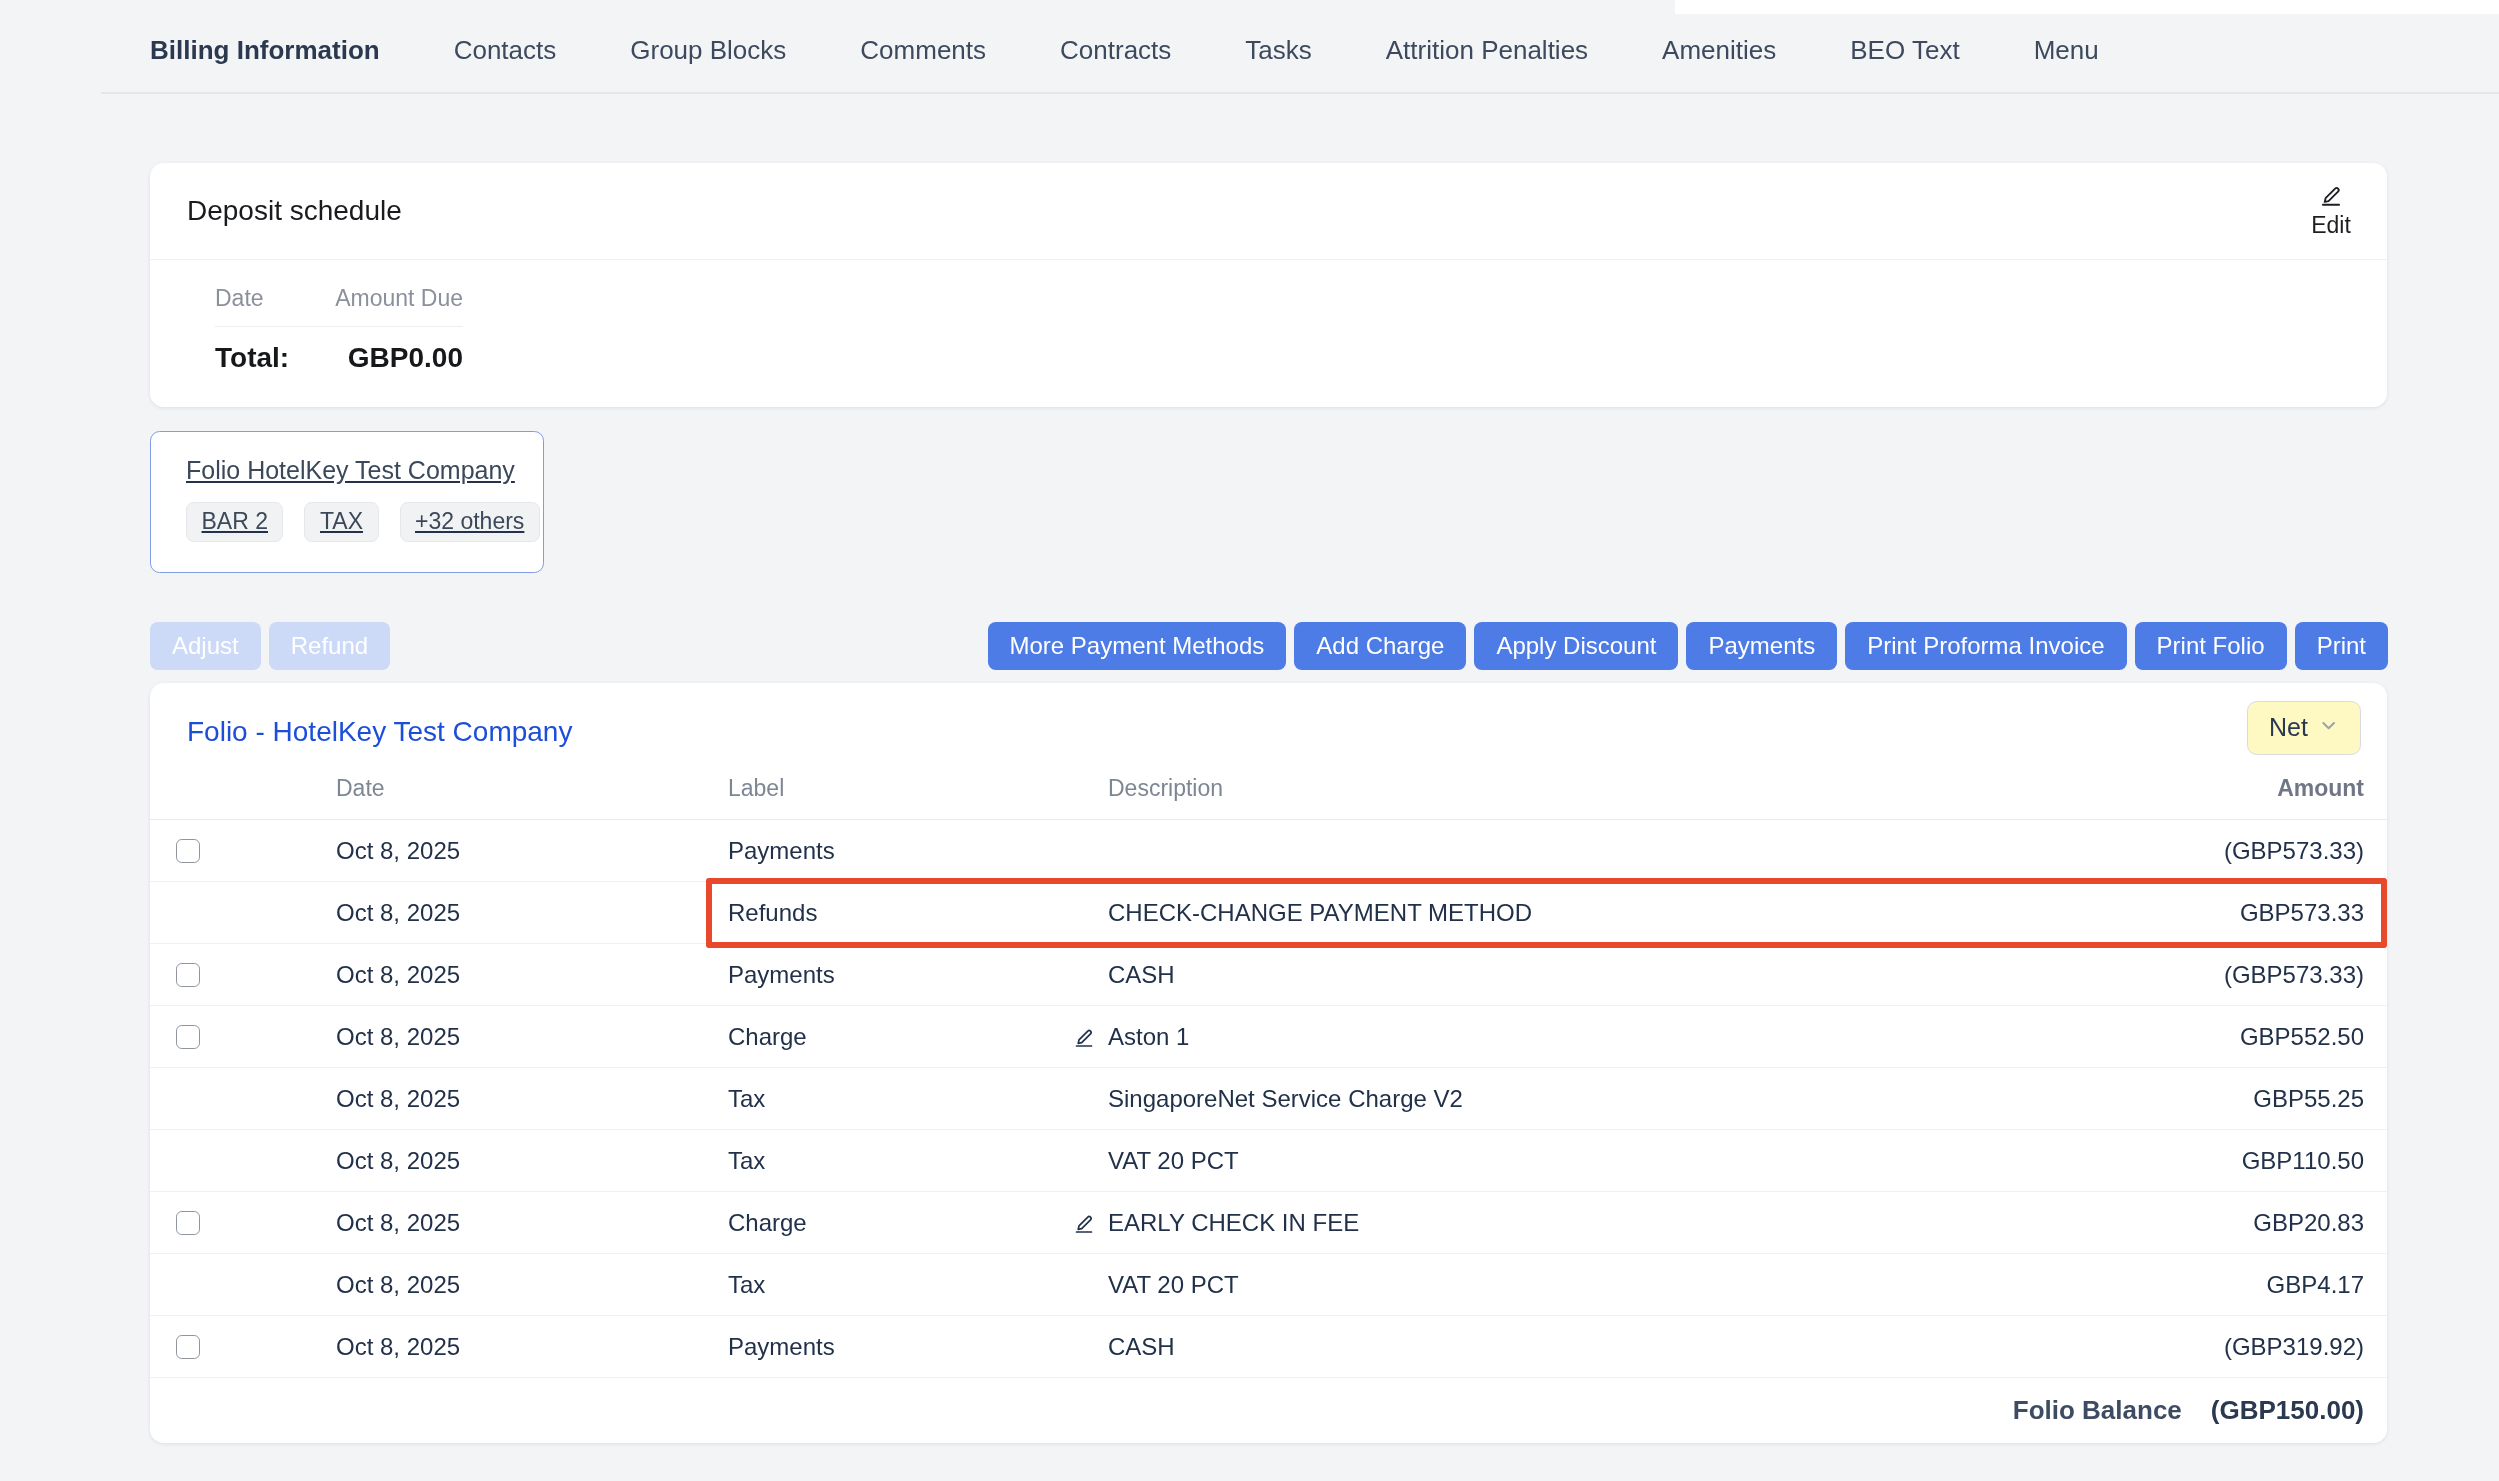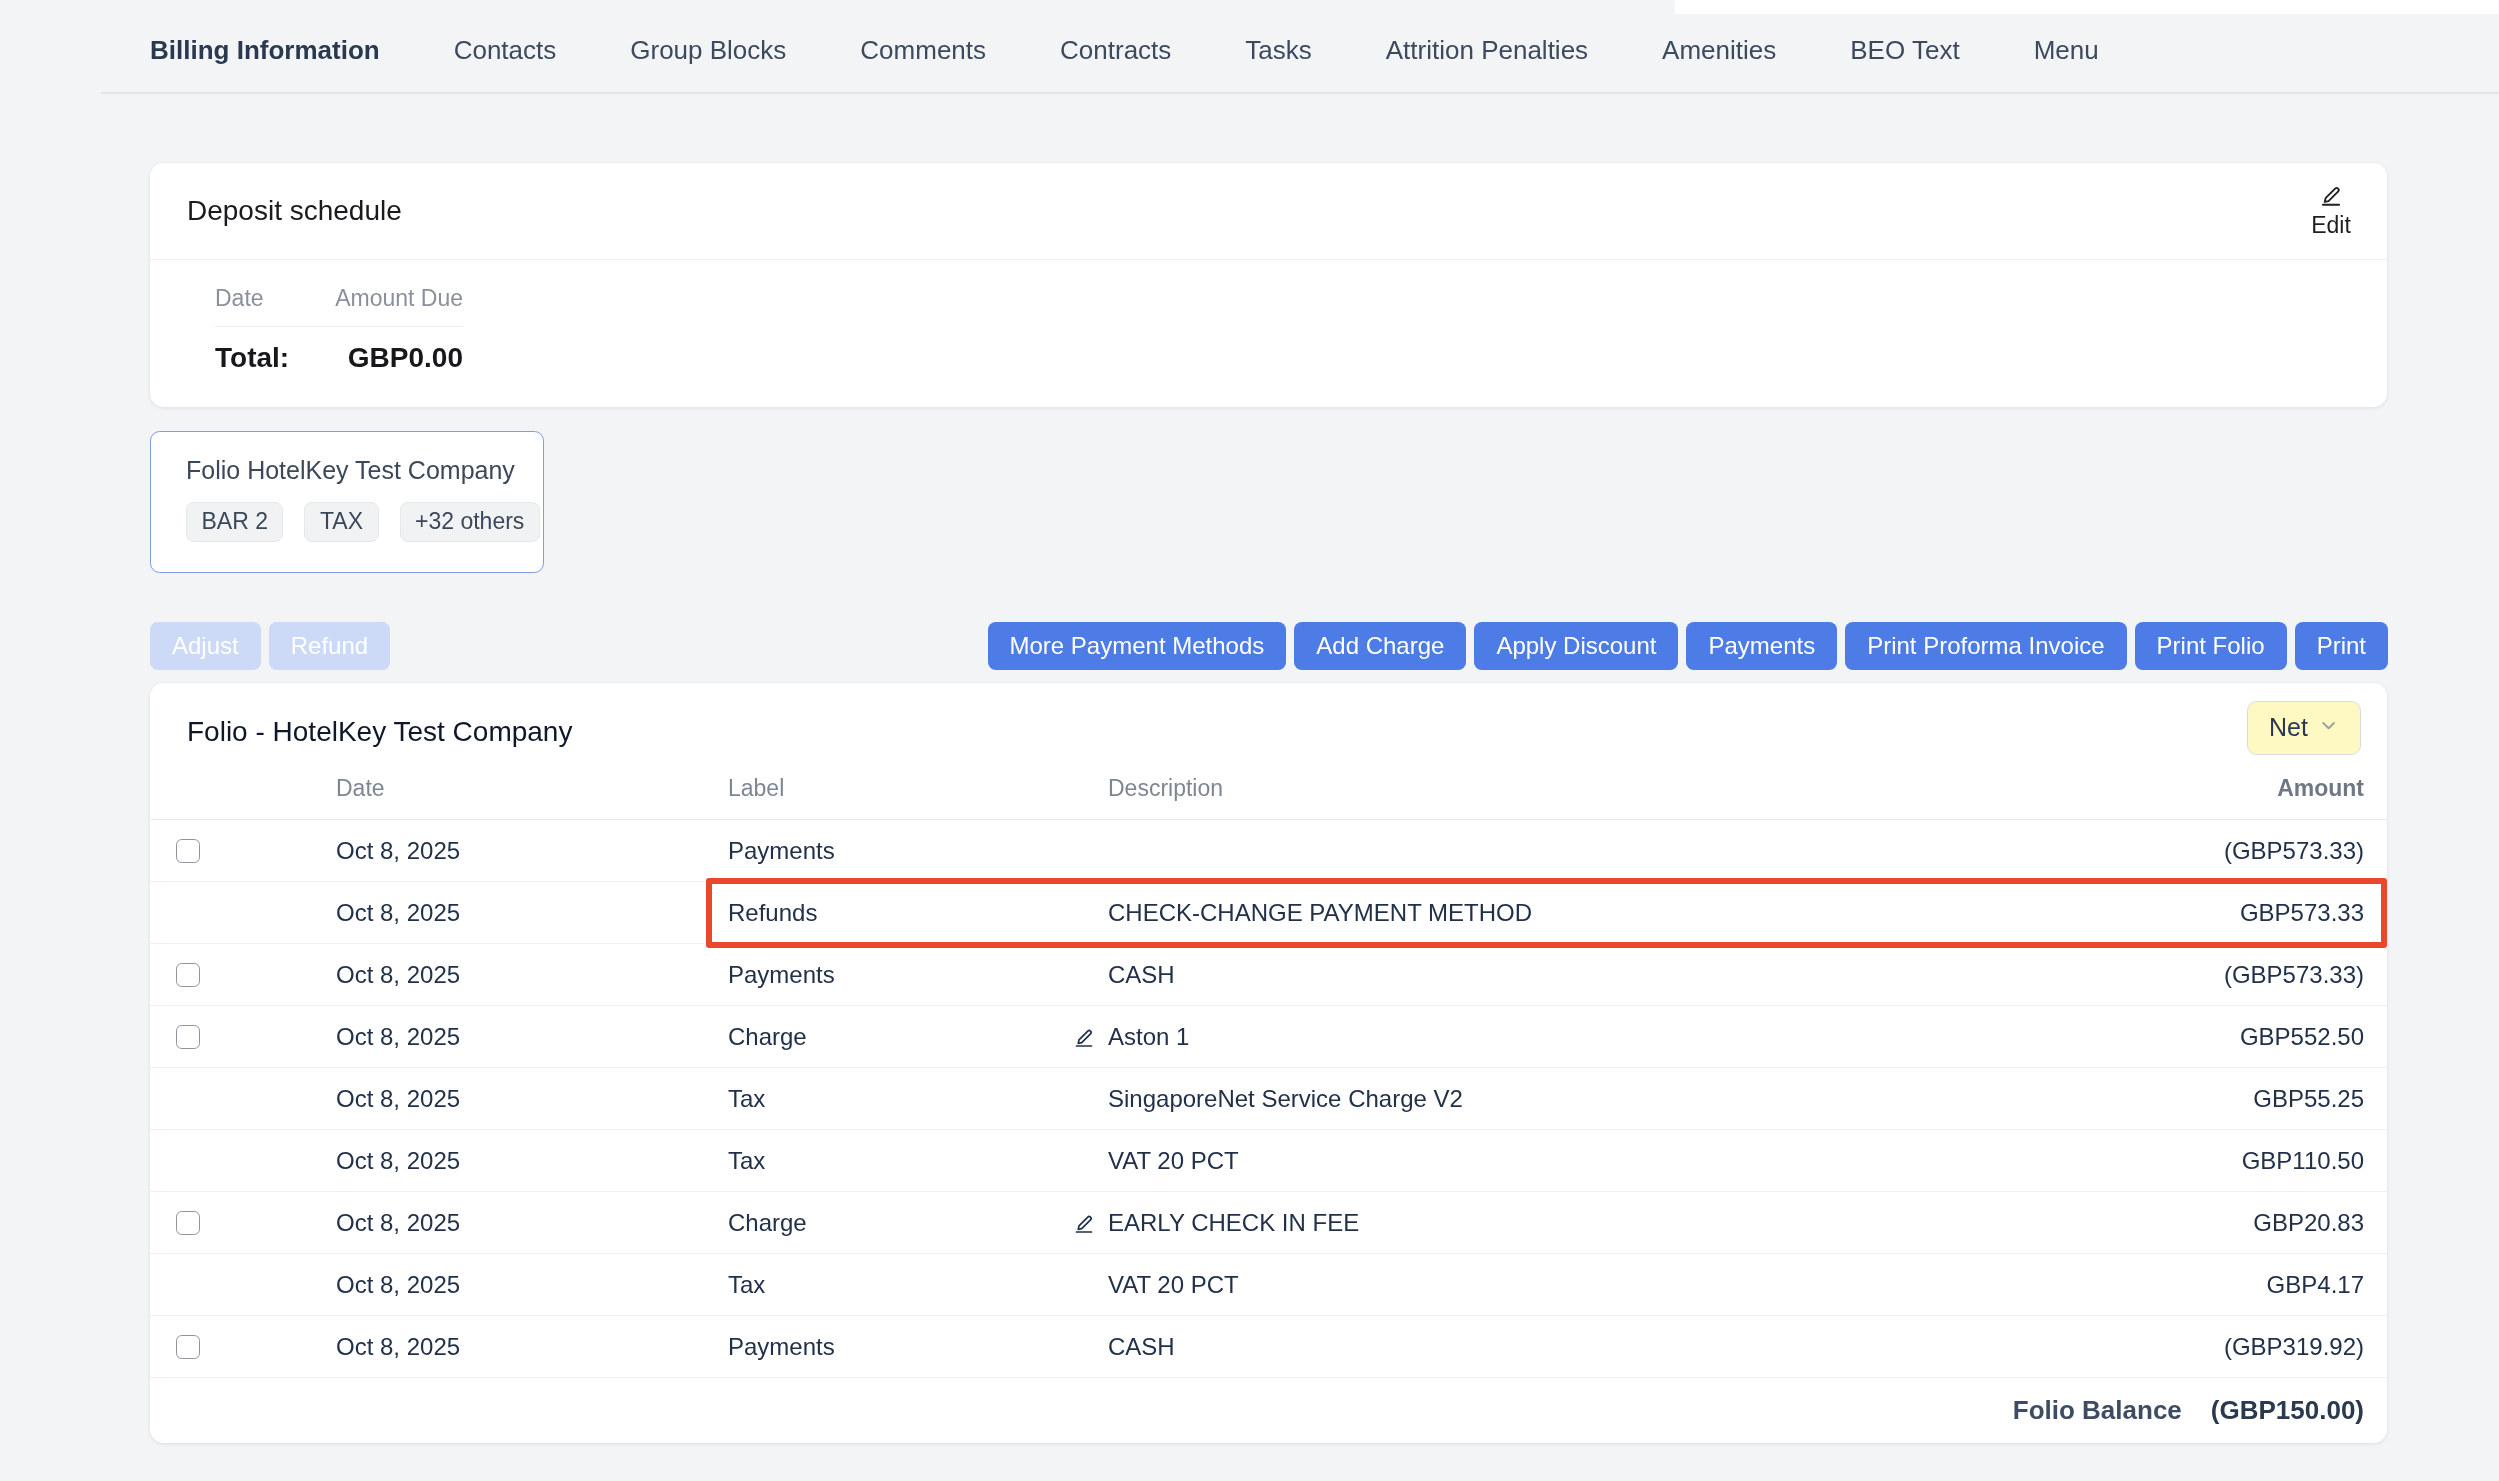--- a/index.html
+++ b/index.html
@@ -28,30 +28,30 @@
   .dc-title{font-size:28px;font-weight:400;color:#191b1e;}
   .edit-box{position:absolute;top:19.4px;right:23px;width:66px;text-align:center;color:#1d1f23;cursor:pointer;}
   .edit-box svg{width:26px;height:26px;}
   .edit-label{font-size:23px;margin-top:0px;}
   .dc-table{margin:25px 0 0 39px;width:297px;box-sizing:border-box;padding:0 23px 0 26px;}
   .dc-row{display:flex;justify-content:space-between;align-items:baseline;}
   .dc-cols{color:#8a909c;font-size:23px;padding-bottom:13.6px;border-bottom:1.9px solid #eceef1;}
   .dc-total{padding-top:15.5px;font-weight:700;font-size:28px;color:#17181a;}
   
   #folio-mini{left:150px;top:431px;width:394px;height:142px;background:#fff;border:1.9px solid var(--folio-border,#7f9ce9);
-    border-radius:9.7px;box-sizing:border-box;padding:23px 0 0 35px;position:absolute;}
+    border-radius:9.7px;box-sizing:border-box;padding:23px 0 0 35px;position:absolute;text-decoration:underline;}
   .fm-title{font-size:25px;color:#3b4859;line-height:31px;}
   .fm-tags{display:flex;gap:21px;margin-top:15.5px;}
   .tag{background:#f1f2f4;border:1px solid #e5e7ea;border-radius:7.8px;padding:4.8px 14.5px;font-size:23px;color:#3b4859;line-height:29px;}
   
   .toolbar{position:absolute;left:150px;right:112px;top:622px;display:flex;justify-content:space-between;}
   .tb-left,.tb-right{display:flex;gap:8px;}
   
   #main-card{left:150px;top:683px;width:2237px;height:760px;overflow:hidden;}
-  .mc-title{position:absolute;left:37px;top:33px;font-size:28px;color:#0f172a;}
+  .mc-title{position:absolute;left:37px;top:33px;font-size:28px;color:#1d4ed8;}
   .net-select{position:absolute;right:26px;top:17.5px;height:54px;width:114px;border:1.9px solid #d8dbe0;border-radius:9.7px;
     display:flex;align-items:center;justify-content:center;gap:9.7px;font-size:25px;color:#2b3950;background:#fef9c3;cursor:pointer;box-sizing:border-box;}
   .net-select svg{width:21.3px;height:21.3px;color:#9aa1ab;}
   .tbl{position:absolute;left:0;right:0;top:74px;}
   .trow{display:flex;align-items:center;height:62px;border-bottom:1px solid #eef0f3;
         font-size:24px;color:#22314a;position:relative;padding-right:23px;box-sizing:border-box;}
   .thead{height:63px;color:#7e8694;font-size:23px;border-bottom:1px solid #e8eaee;}
   .thead .col-amount{font-weight:600;color:#6f7787;}
   .cell{box-sizing:border-box;}
   .col-check{width:186px;flex:none;display:flex;align-items:center;}

